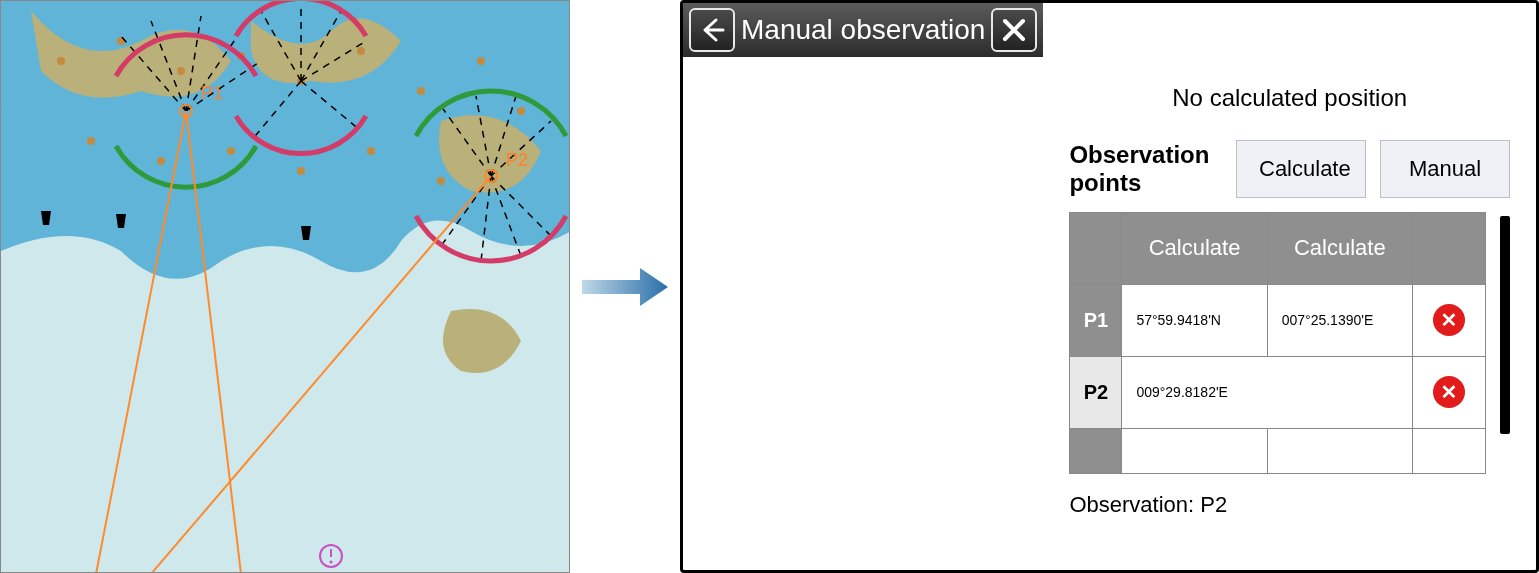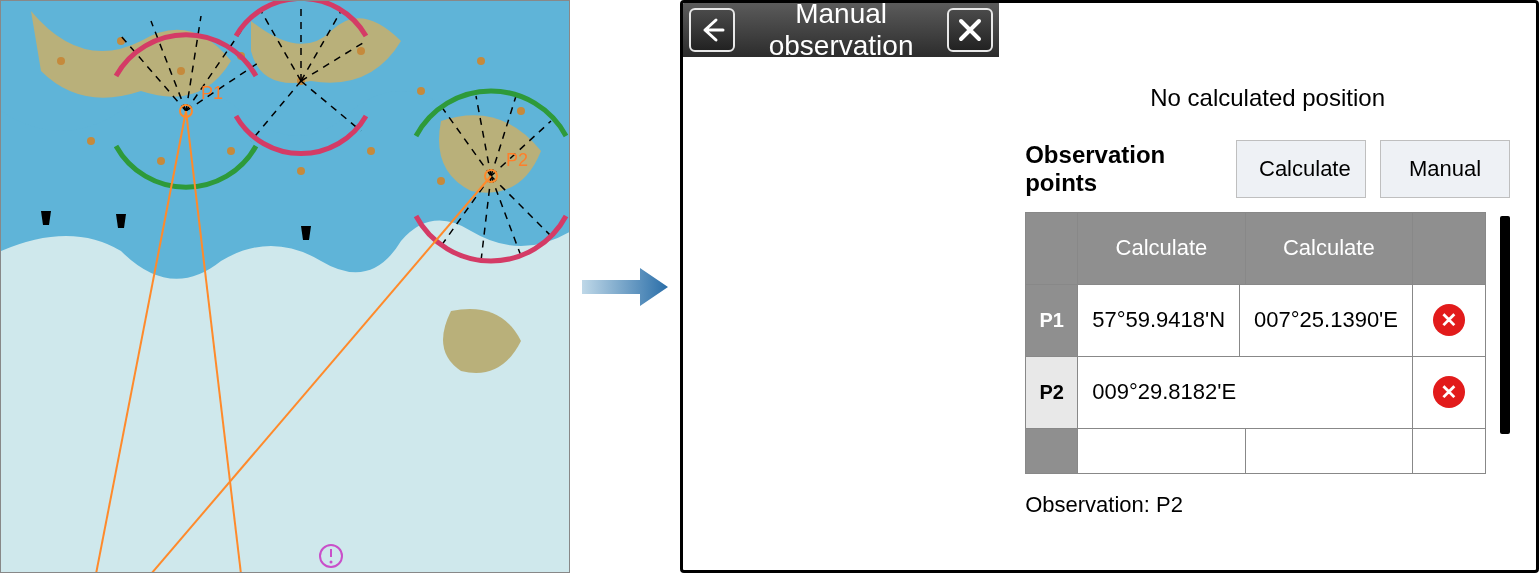--- a/index.html
+++ b/index.html
@@ -31,21 +31,21 @@
   .grid { border: 1px solid #888; flex: 1; }
   .grid-row { display: flex; height: 72px; border-bottom: 1px solid #888; }
   .grid-row:last-child { border-bottom: none; }
   .grid .hdr { background: #8f8f8f; color: #fff; font-size: 22px; display: flex; align-items: center; justify-content: center; }
   .c-idx { width: 52px; border-right: 1px solid #888; }
   .c-lat { flex: 1; border-right: 1px solid #888; }
   .c-lon { flex: 1; border-right: 1px solid #888; }
   .c-del { width: 72px; }
   .idx-cell { background: #8f8f8f; color: #fff; display: flex; align-items: center; justify-content: center; font-size: 20px; font-weight: 600; }
   .idx-cell.sel { background: #e8e8e8; color: #000; }
-  .val-cell { display: flex; align-items: center; padding: 0 14px; font-size: 22px; }
+  .val-cell { display: flex; align-items: center; padding: 0 14px; font-size: 14px; }
   .val-cell.sel { background: #174a63; color: #fff; }
   .del-cell { display: flex; align-items: center; justify-content: center; }
   .del-ico { width: 32px; height: 32px; border-radius: 50%; background: #e21b1b; color: #fff; display: flex; align-items: center; justify-content: center; font-weight: 700; font-size: 20px; cursor: pointer; }
   .grid-row.empty .c-idx { background: #8f8f8f; }
   .grid-row.empty { height: 44px; }
   .scroll-ind { width: 10px; margin-left: 14px; display: flex; flex-direction: column; }
   .scroll-ind .thumb { background: #000; flex: 1; margin: 4px 0 40px 0; border-radius: 2px; }
 
   .measurements { font-size: 22px; font-weight: 500; margin-top: 18px; }
 </style>

